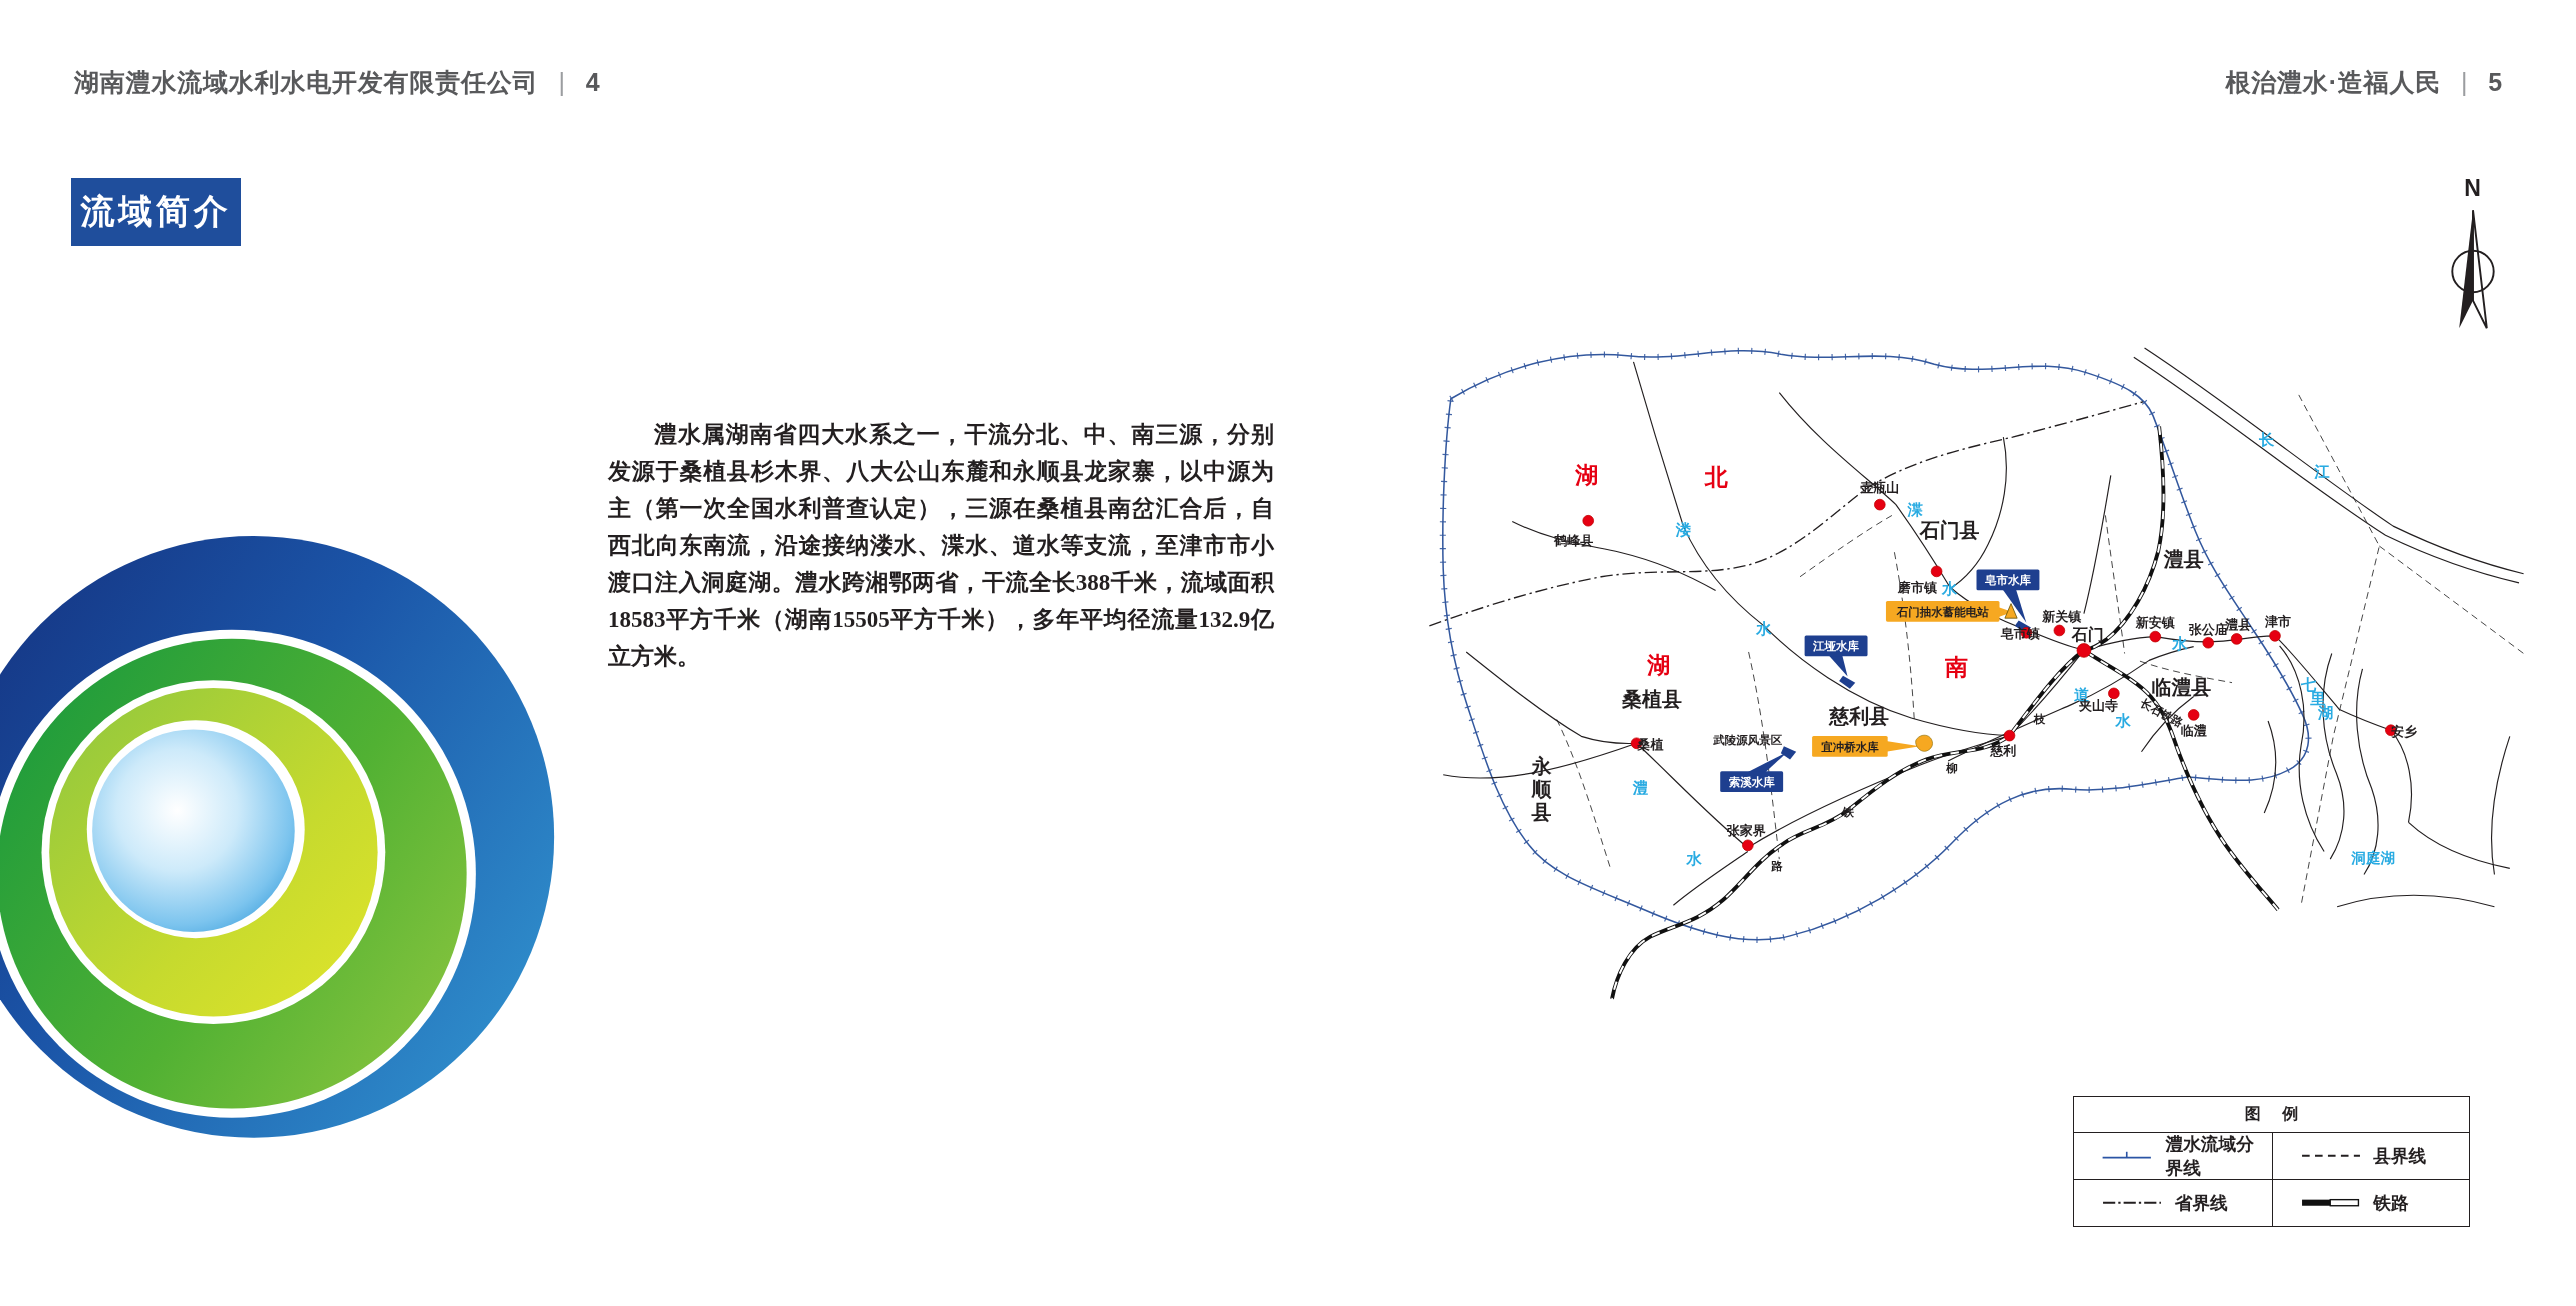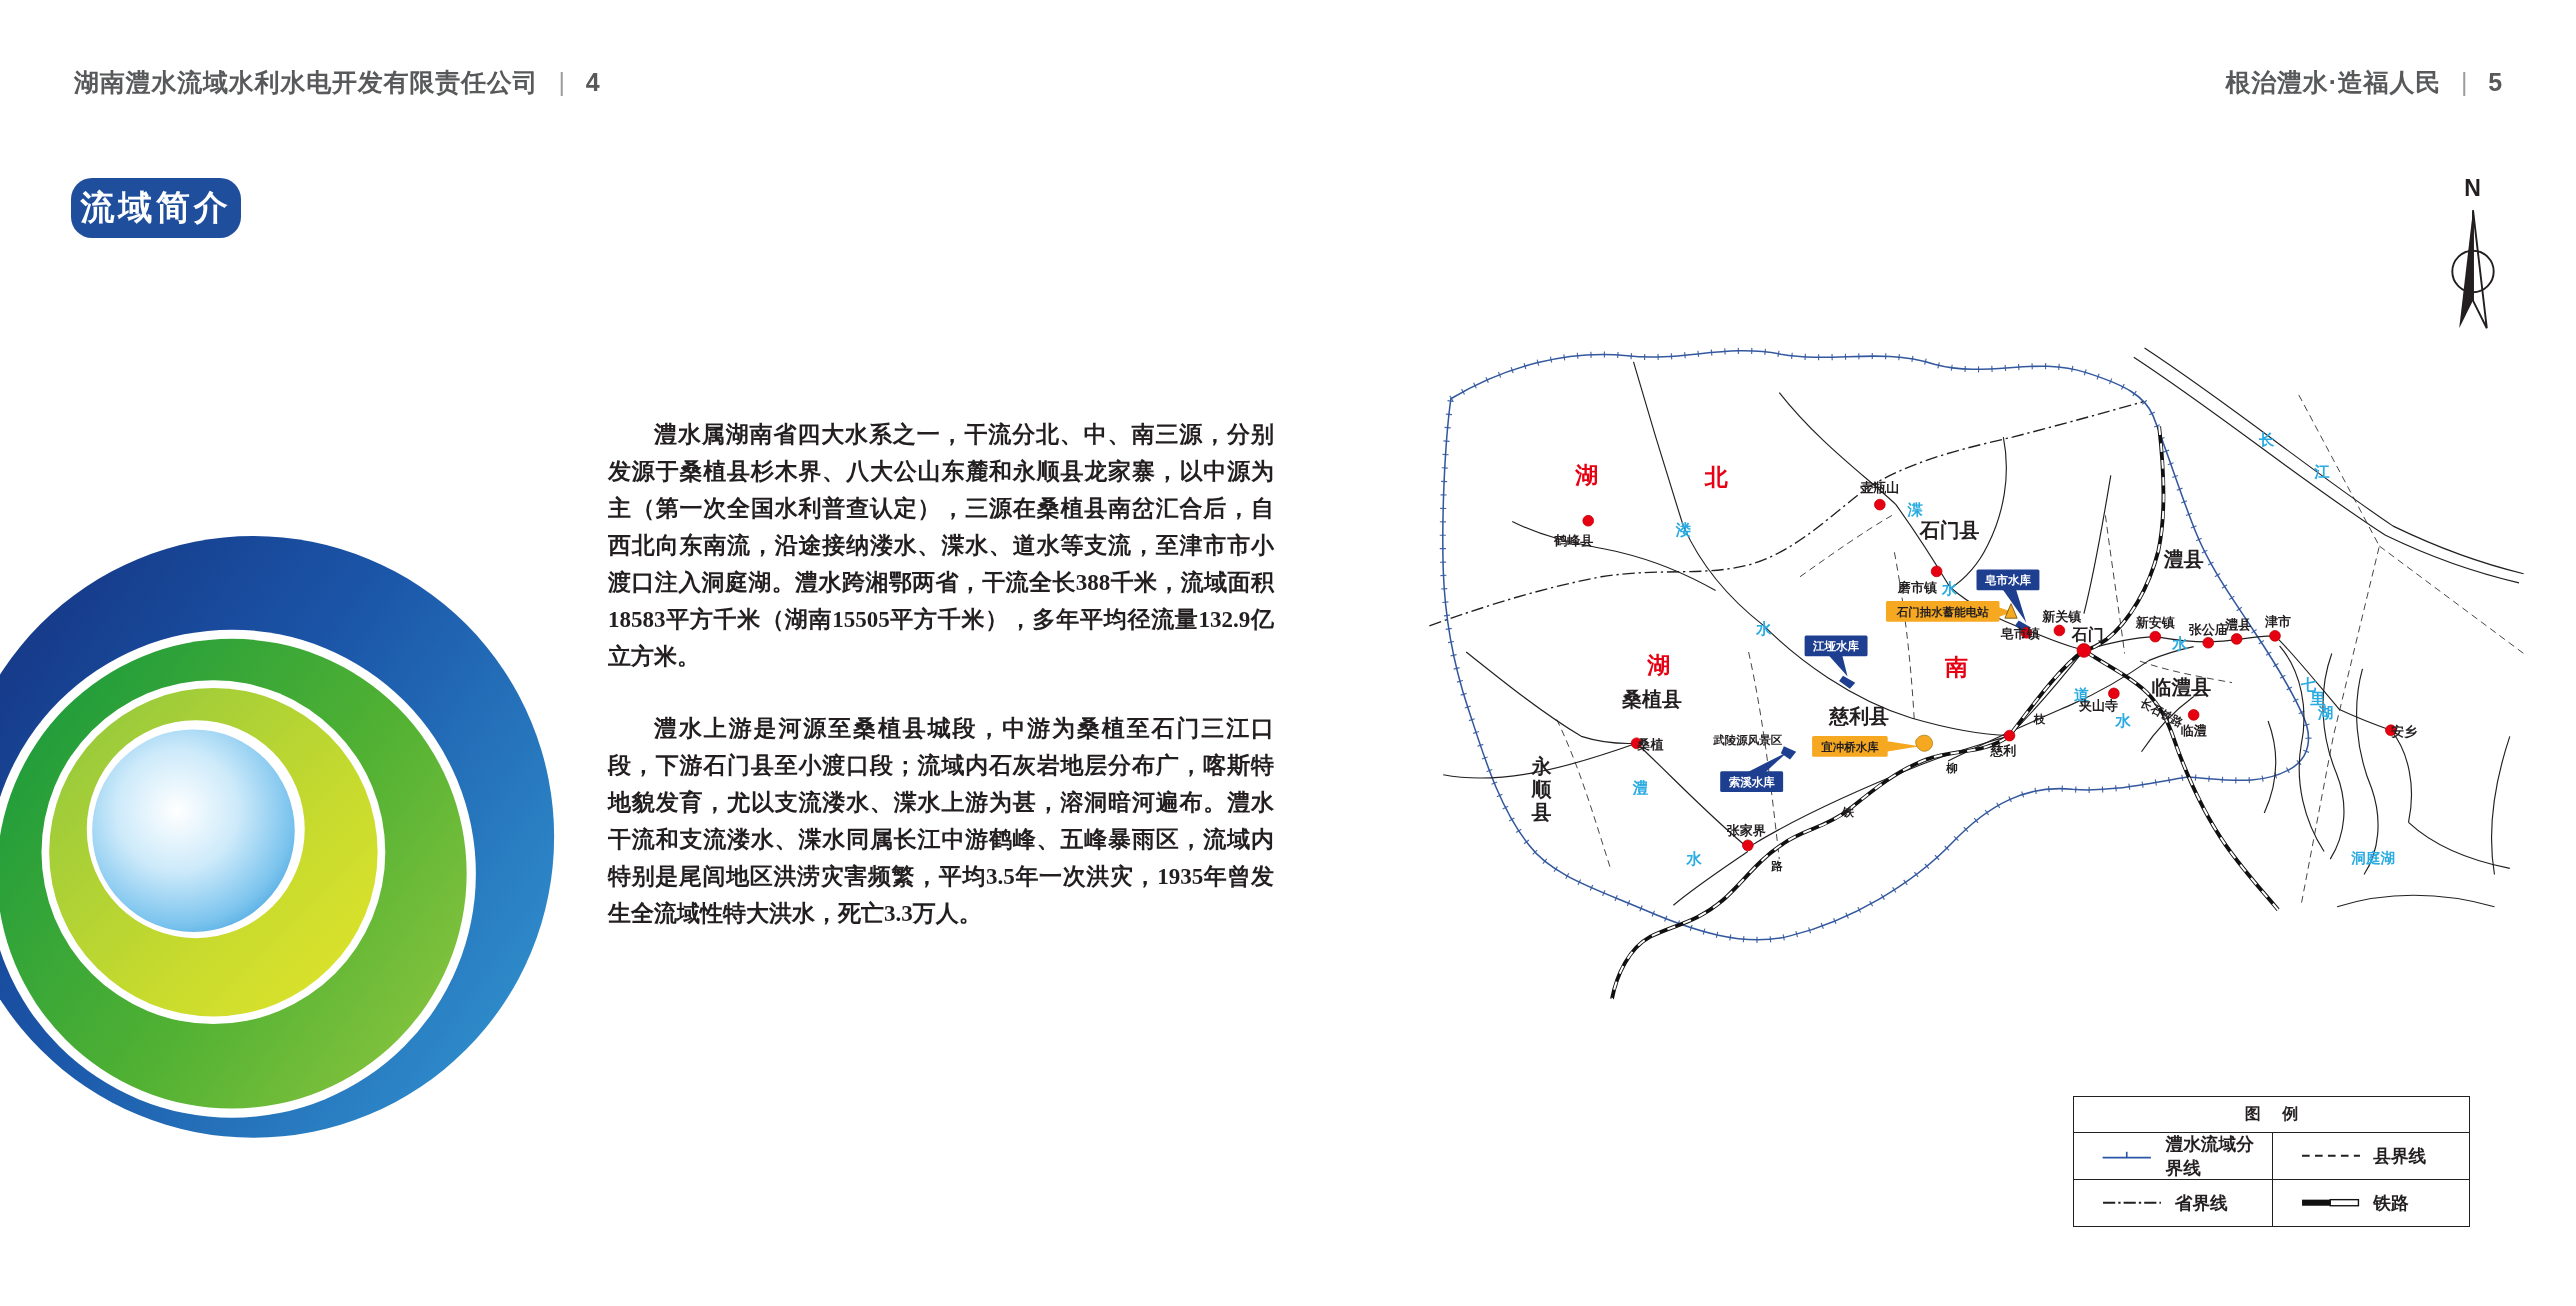--- a/index.html
+++ b/index.html
@@ -5,22 +5,22 @@
   html,body{margin:0;padding:0;background:#888;}
   .spread{position:relative;width:2576px;height:1306px;background:#ffffff;overflow:hidden;
           font-family:"Liberation Sans",sans-serif;color:#231f20;}
   
   .page-header{position:absolute;top:66px;font-size:25px;font-weight:bold;color:#58595b;
                display:flex;align-items:center;gap:20px;letter-spacing:0.8px;}
   .header-left{left:74px;}
   .header-right{right:73px;}
   .hdr-div{color:#9b9da0;font-weight:normal;}
   
-  .section-badge{position:absolute;left:71px;top:178px;width:170px;height:60px;background:#1f4e9c;
-                 display:flex;align-items:center;justify-content:center;border-radius:21px;}
+  .section-badge{position:absolute;left:71px;top:178px;width:170px;height:68px;background:#1f4e9c;
+                 display:flex;align-items:center;justify-content:center;}
   .section-badge span{color:#fff;font-size:34px;font-weight:bold;letter-spacing:3.8px;}
   .logo-svg{position:absolute;left:-46px;top:361px;}
   .body-col{position:absolute;left:608px;top:416px;width:666px;}
   .body-col p{margin:0 0 35px 0;font-family:"Liberation Serif",serif;font-weight:600;
               font-size:23px;line-height:37px;text-align:justify;text-indent:2em;color:#231f20;}
   
   .map-title{position:absolute;left:1697px;top:184px;font-size:26px;font-weight:bold;
              color:#1f4e9c;letter-spacing:1.5px;}
   .compass{position:absolute;left:2442px;top:175px;width:61px;text-align:center;}
   .compass .n{font-size:23px;font-weight:bold;color:#231f20;display:block;margin-bottom:1.5px;}
@@ -98,21 +98,20 @@
       <circle cx="362" cy="668" r="306" fill="url(#gGreen)"></circle>
       <circle cx="338" cy="640" r="224" fill="#ffffff"></circle>
       <circle cx="338" cy="640" r="214" fill="url(#gYellow)"></circle>
       <circle cx="315" cy="610" r="142" fill="#ffffff"></circle>
       <circle cx="312" cy="612" r="132" fill="url(#gCenter)"></circle>
     </g>
   </svg>
 
   <div class="body-col">
     <p>澧水属湖南省四大水系之一，干流分北、中、南三源，分别发源于桑植县杉木界、八大公山东麓和永顺县龙家寨，以中源为主（第一次全国水利普查认定），三源在桑植县南岔汇合后，自西北向东南流，沿途接纳溇水、渫水、道水等支流，至津市市小渡口注入洞庭湖。澧水跨湘鄂两省，干流全长388千米，流域面积18583平方千米（湖南15505平方千米），多年平均径流量132.9亿立方米。</p>
-    <p>澧水上游是河源至桑植县城段，中游为桑植至石门三江口段，下游石门县至小渡口段；流域内石灰岩地层分布广，喀斯特地貌发育，尤以支流溇水、渫水上游为甚，溶洞暗河遍布。澧水干流和支流溇水、渫水同属长江中游鹤峰、五峰暴雨区，流域内特别是尾闾地区洪涝灾害频繁，平均3.5年一次洪灾，1935年曾发生全流域性特大洪水，死亡3.3万人。</p>
   </div>
 
 
   <div class="compass">
     <span class="n">N</span>
     <svg width="54" height="138" viewBox="0 0 70 180">
       <polygon points="35,8 17,162 35,126" fill="#231f20"></polygon>
       <polygon points="35,8 53,162 35,126" fill="#ffffff" stroke="#231f20" stroke-width="2.5"></polygon>
       <circle cx="35" cy="88" r="27" fill="none" stroke="#231f20" stroke-width="2.5"></circle>
     </svg>

